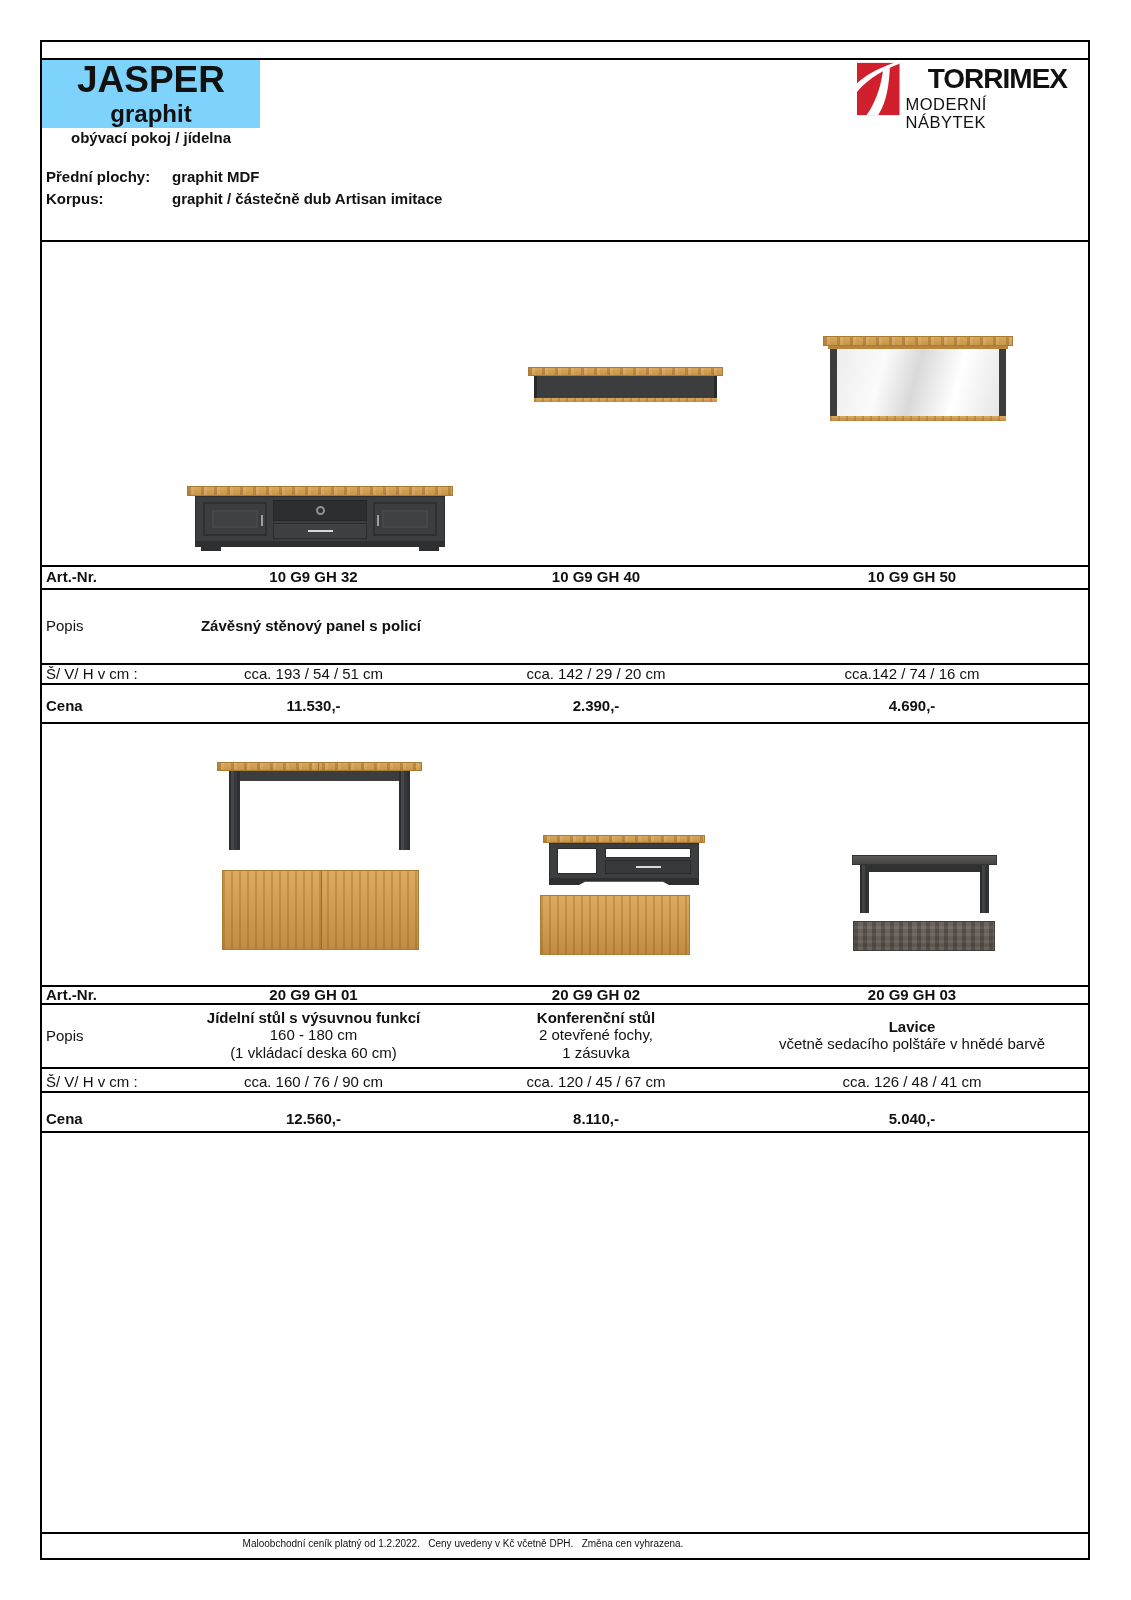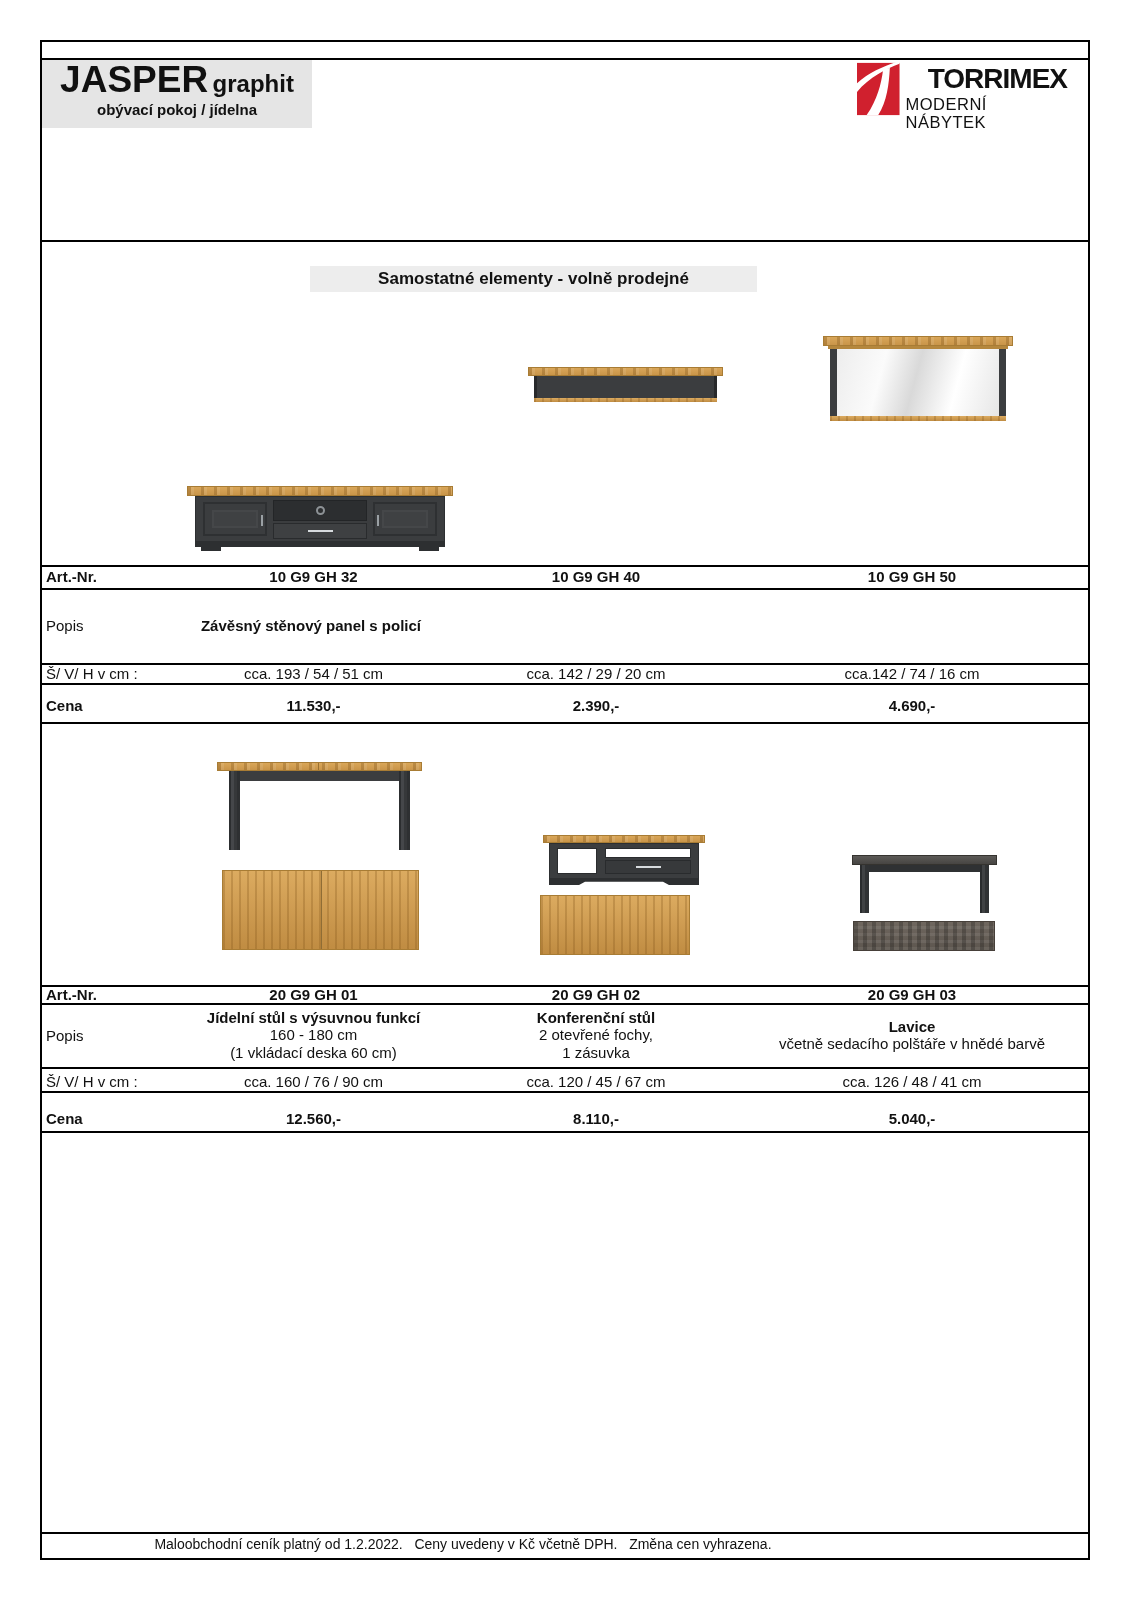--- a/index.html
+++ b/index.html
@@ -4,22 +4,22 @@
 <style>
   html,body{margin:0;padding:0;background:#ffffff;}
   body{width:1131px;height:1600px;position:relative;overflow:hidden;
        font-family:"Liberation Sans", sans-serif;color:#111;}
   .sheet{position:absolute;left:40px;top:40px;width:1046px;height:1516px;
          border:2px solid #000;background:#fff;}
   .hline{position:absolute;left:0;right:0;height:2px;background:#000;}
   .abs{position:absolute;}
 
   
-  .title-block{position:absolute;left:0;top:18px;width:270px;height:68px;
-               background:#e5e5e5;text-align:center;}
+  .title-block{position:absolute;left:0;top:18px;width:218px;height:68px;
+               background:#7dd3fc;text-align:center;}
   .title-main{font-size:37px;font-weight:bold;letter-spacing:0;line-height:40px;margin-top:6px;}
   .title-variant{font-size:24px;font-weight:bold;}
   .title-sub{font-size:15px;font-weight:bold;margin-top:1px;}
   .logo{position:absolute;left:815px;top:20px;width:210px;height:60px;display:flex;align-items:flex-start;}
   .logo-text{margin-left:6px;display:flex;flex-direction:column;align-items:flex-end;}
   .logo-name{font-size:28px;font-weight:bold;letter-spacing:-1px;line-height:33px;}
   .logo-tag{font-size:16.5px;letter-spacing:.5px;line-height:18px;}
 
   .info{position:absolute;left:4px;top:124px;font-size:15px;font-weight:bold;}
   .info-row{display:flex;line-height:22px;}
@@ -33,21 +33,21 @@
   .tcell{text-align:center;}
   .clab{width:129px;text-align:left;padding-left:4px;box-sizing:border-box;}
   .c1{width:285px;} .c2{width:280px;} .c3{width:352px;}
   .b{font-weight:bold;}
   .popis-row{align-items:stretch;}
   .popis-cell{display:flex;flex-direction:column;justify-content:center;line-height:17.5px;}
   .popis-label{display:flex;align-items:center;}
 
   
   .footer{position:absolute;left:0;top:1490px;width:842px;height:24px;
-          text-align:center;font-size:14px;line-height:24px;white-space:pre;}
+          text-align:center;font-size:10px;line-height:24px;white-space:pre;}
 
   
   .oak{background:
         repeating-linear-gradient(90deg, rgba(130,85,25,.28) 0 2px, rgba(0,0,0,0) 2px 8px),
         linear-gradient(#dcab60,#c08c42);}
   .oak-top{background:
         repeating-linear-gradient(90deg, rgba(120,78,22,.30) 0 3px, rgba(255,255,255,.10) 3px 6px, rgba(0,0,0,0) 6px 13px),
         linear-gradient(#d9a659,#c99549);
         border:1px solid #a87c34;box-sizing:border-box;}
   .graphit{background:#3b3d3f;}
@@ -84,24 +84,33 @@
       <rect x="0" y="0" width="44" height="54" fill="#d0202e"></rect>
       <path d="M44,1 C30,6 13,15 0,30 L0,21 C13,9 29,3 44,-2 Z" fill="#ffffff"></path>
       <path d="M27,7 C25,22 21,38 10,54 L22,54 C31,40 33,22 34,5 Z" fill="#ffffff"></path>
     </svg>
     <div class="logo-text">
       <div class="logo-name">TORRIMEX</div>
       <div class="logo-tag">MODERNÍ NÁBYTEK</div>
     </div>
   </div>
 
+  <div class="info">
+    <div class="info-row">
+      <span class="info-label">Přední plochy:</span>
+      <span>graphit MDF</span>
+    </div>
+    <div class="info-row">
+      <span class="info-label">Korpus:</span>
+      <span>graphit / částečně dub Artisan imitace</span>
+    </div>
+  </div>
 
   <div class="hline" style="top:198px;"></div>
 
-  <div class="section-title">Samostatné elementy - volně prodejné</div>
 
   <div class="abs" style="left:486px;top:325px;width:195px;height:36px;">
     <div class="abs oak-top" style="left:0;top:0;width:195px;height:9px;"></div>
     <div class="abs graphit" style="left:6px;top:9px;width:183px;height:22px;border-left:3px solid #28292b;border-right:3px solid #28292b;box-sizing:border-box;"></div>
     <div class="abs oak" style="left:6px;top:31px;width:183px;height:4px;"></div>
   </div>
 
   <div class="abs" style="left:781px;top:294px;width:190px;height:85px;">
     <div class="abs oak-top" style="left:0;top:0;width:190px;height:10px;"></div>
     <div class="abs" style="left:5px;top:10px;width:180px;height:3px;background:#b5873d;"></div>

